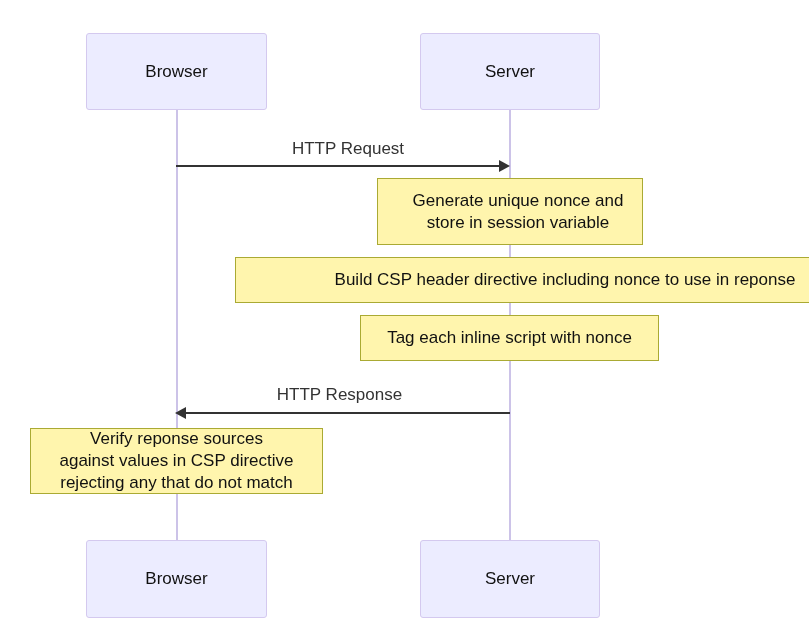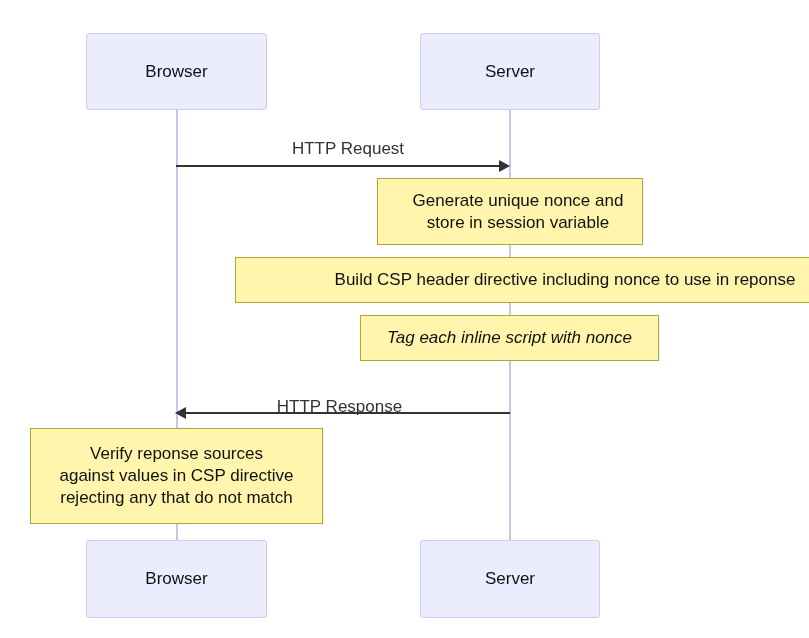--- a/index.html
+++ b/index.html
@@ -56,27 +56,27 @@
   <div class="lifeline" style="left:176px;top:109px;height:432px;"></div>
   <div class="lifeline" style="left:509px;top:109px;height:432px;"></div>
 
   <div class="msg-label" style="left:176px;top:139px;width:344px;">HTTP Request</div>
   <div class="msg-line" style="left:176px;top:165px;width:324px;"></div>
   <div class="arrowhead right" style="left:499px;top:160px;"></div>
 
   <div class="note" style="left:377px;top:178px;width:266px;height:67px;padding-left:16px;">Generate unique nonce and
 store in session variable</div>
   <div class="note" style="left:235px;top:257px;width:660px;height:46px;">Build CSP header directive including nonce to use in reponse</div>
-  <div class="note" style="left:360px;top:315px;width:299px;height:46px;font-style:italic;">Tag each inline script with nonce</div>
+  <div class="note" style="left:360px;top:315px;width:299px;height:46px;">Tag each inline script with nonce</div>
 
-  <div class="msg-label" style="left:176px;top:385px;width:327px;margin-top:12px;">HTTP Response</div>
+  <div class="msg-label" style="left:176px;top:385px;width:327px;">HTTP Response</div>
   <div class="arrowhead left" style="left:175px;top:407px;"></div>
   <div class="msg-line" style="left:186px;top:412px;width:324px;"></div>
 
-  <div class="note" style="left:30px;top:428px;width:293px;height:96px;">Verify reponse sources
+  <div class="note" style="left:30px;top:428px;width:293px;height:66px;">Verify reponse sources
 against values in CSP directive
 rejecting any that do not match</div>
 
   <div class="actor" style="left:86px;top:33px;width:181px;height:77px;">Browser</div>
   <div class="actor" style="left:420px;top:33px;width:180px;height:77px;">Server</div>
 
   <div class="actor" style="left:86px;top:540px;width:181px;height:78px;">Browser</div>
   <div class="actor" style="left:420px;top:540px;width:180px;height:78px;">Server</div>
 
 </div>

